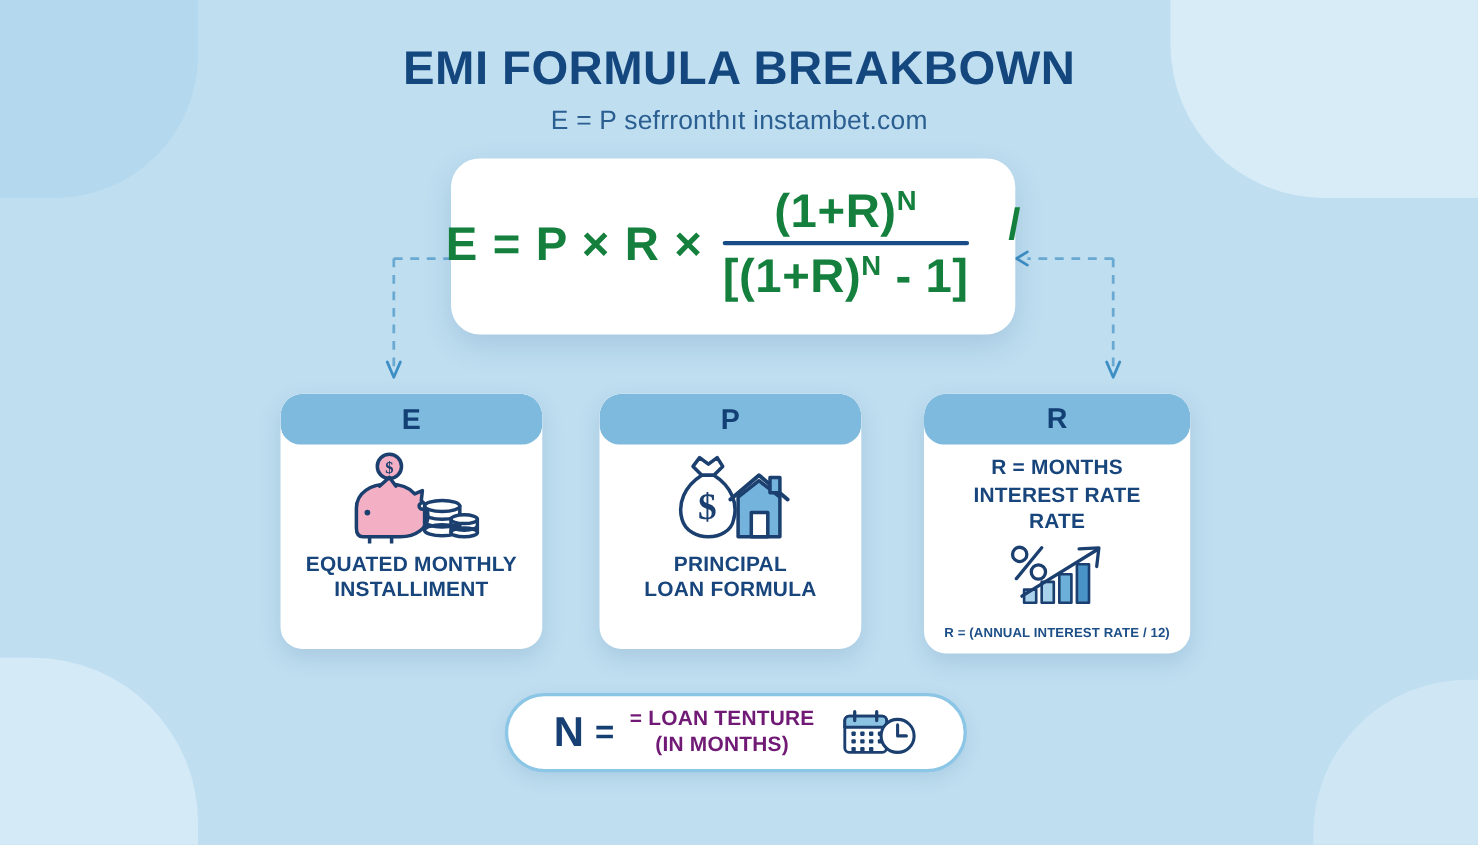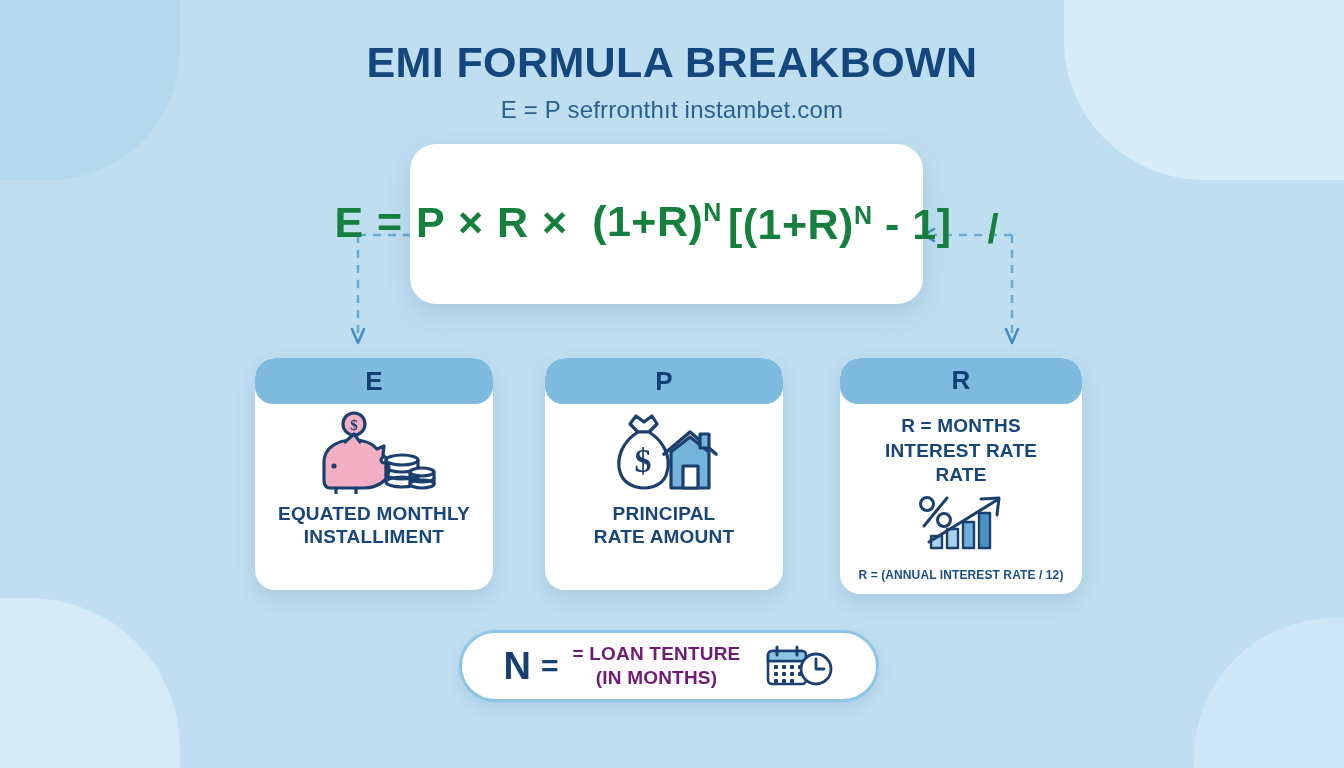--- a/index.html
+++ b/index.html
@@ -40,21 +40,21 @@
     background:#ffffff; border-radius:26px;
     box-shadow:0 10px 26px rgba(40,90,140,.16);
     display:flex; align-items:center; justify-content:center;
   }
   .formula {
     display:flex; align-items:center; justify-content:center;
     color:#15803d; font-weight:bold; gap:18px;
     transform:translateY(-2px);
   }
   .f-lead { font-size:43px; letter-spacing:1px; white-space:nowrap; }
-  .frac { display:flex; align-items:center; }
+  .frac { display:flex; flex-direction:column; align-items:center; }
   .frac-num { font-size:43px; white-space:nowrap; letter-spacing:.5px; padding:0 6px 2px; }
   .frac-bar { height:4px; background:#174c87; width:100%; border-radius:2px; }
   .frac-den { font-size:43px; white-space:nowrap; letter-spacing:.5px; padding-top:4px; }
   .sup { font-size:25px; vertical-align:super; line-height:0; }
   .f-slash { font-size:40px; align-self:flex-start; margin-top:14px; margin-left:18px; }
 
   
   .conn { position:absolute; }
   svg.conn { overflow:visible; }
 
@@ -193,21 +193,21 @@
             <text x="35" y="62" font-size="34" font-weight="bold" fill="#1b3f6e" stroke="none" text-anchor="middle" font-family="Liberation Serif, serif">$</text>
             <path d="M56 44 L82 22 L108 44" fill="none" stroke-width="3.6"></path>
             <path d="M63 42 L63 78 L101 78 L101 42 L82 27 Z" fill="#74b3dc"></path>
             <rect x="92" y="24" width="9" height="14" fill="#74b3dc"></rect>
             <rect x="75" y="56" width="15" height="22" fill="#ffffff"></rect>
           </g>
         </svg>
       </div>
       <div class="card-label">
         <div>PRINCIPAL</div>
-        <div>RATE AMOUNT</div>
+        <div>LOAN FORMULA</div>
       </div>
     </div>
   </div>
 
   <div class="card card-r">
     <div class="card-head">R</div>
     <div class="card-body">
       <div class="r-title">
         <div>R = MONTHS</div>
         <div>INTEREST RATE</div>

